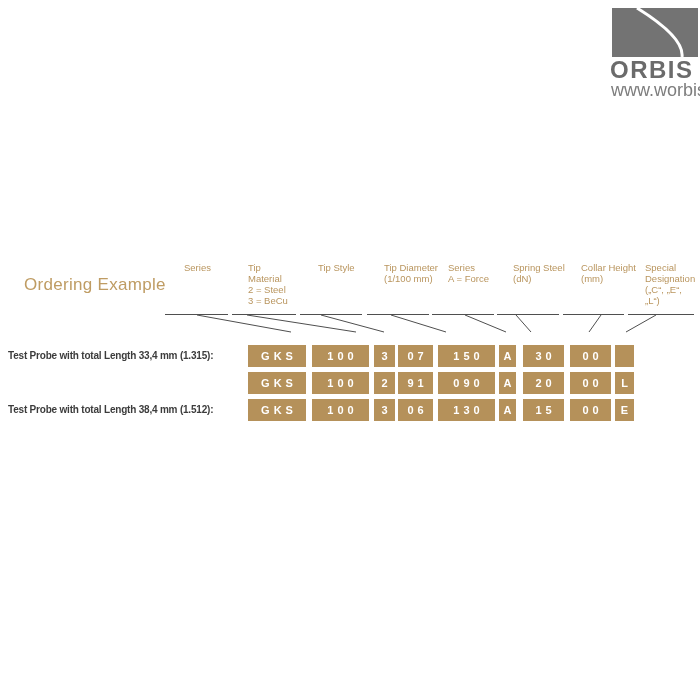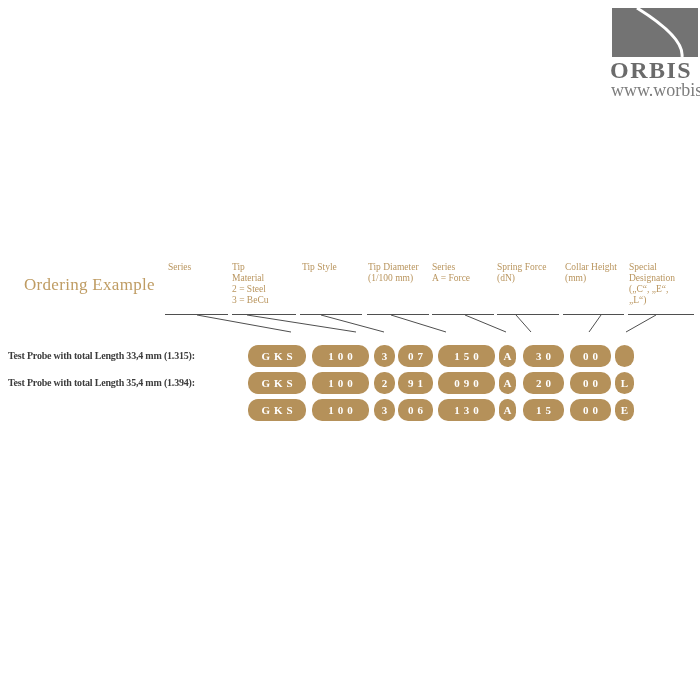--- a/index.html
+++ b/index.html
@@ -1,20 +1,20 @@
 <!DOCTYPE html>
 <html><head>
 <meta charset="utf-8">
 <style>
   html,body{margin:0;padding:0;background:#ffffff;}
   .canvas{
     position:relative;
     width:700px;height:691px;
     background:#ffffff;
-    font-family:Liberation Serif, serif;
+    font-family:Liberation Sans, sans-serif;
     overflow:hidden;
   }
 
   
   .logo-mark{position:absolute;left:612px;top:8px;}
   .logo-name{
     position:absolute;left:610px;top:57px;width:90px;
     font-size:24px;font-weight:bold;color:#6b6b6b;
     letter-spacing:1.5px;line-height:26px;
   }
@@ -26,42 +26,42 @@
   
   .page-title{
     position:absolute;left:8px;top:259px;margin:16px;
     font-size:17px;font-weight:400;color:#bf9c63;
     letter-spacing:0.3px;
   }
 
   
   .col-header{
     position:absolute;top:262px;width:66px;
-    font-size:9.5px;line-height:11px;color:#b9955e;
+    font-size:9.5px;line-height:11px;color:#b9955e;margin-left:16px;
   }
   .col-header span{display:block;}
   .h0{left:168px}.h1{left:232px}.h2{left:302px}.h3{left:368px}
   .h4{left:432px}.h5{left:497px}.h6{left:565px}.h7{left:629px}
 
   
   .connectors{position:absolute;left:0;top:0;}
 
   
   .row{position:absolute;left:0;width:700px;height:22px;margin-top:12px;}
   .r-top0{top:333px}.r-top1{top:360px}.r-top2{top:387px}.r-top3{top:410px}
   .row-label{
     position:absolute;left:8px;top:0;line-height:22px;
     font-size:10px;font-weight:bold;letter-spacing:-0.2px;color:#3c3c3c;
     white-space:nowrap;
   }
   .cell{
     position:absolute;top:0;height:22px;line-height:22px;
     background:#b5915a;color:#ffffff;
     font-size:11px;font-weight:bold;text-align:center;
-    letter-spacing:4px;text-indent:4px;border-radius:10px;
+    letter-spacing:4px;text-indent:4px;
   }
   .c0{left:248px;width:58px}
   .c1{left:312px;width:57px}
   .c2{left:374px;width:21px}
   .c3{left:398px;width:35px}
   .c4{left:438px;width:57px}
   .c5{left:499px;width:17px}
   .c6{left:523px;width:41px}
   .c7{left:570px;width:41px}
   .c8{left:615px;width:19px}
@@ -96,21 +96,21 @@
   </div>
   <div class="col-header h3">
     <span>Tip Diameter</span>
     <span>(1/100 mm)</span>
   </div>
   <div class="col-header h4">
     <span>Series</span>
     <span>A = Force</span>
   </div>
   <div class="col-header h5">
-    <span>Spring Force</span>
+    <span>Spring Steel</span>
     <span>(dN)</span>
   </div>
   <div class="col-header h6">
     <span>Collar Height</span>
     <span>(mm)</span>
   </div>
   <div class="col-header h7">
     <span>Special</span>
     <span>Designation</span>
     <span>(„C“, „E“,</span>
@@ -144,33 +144,33 @@
     <span class="cell c2">3</span>
     <span class="cell c3">07</span>
     <span class="cell c4">150</span>
     <span class="cell c5">A</span>
     <span class="cell c6">30</span>
     <span class="cell c7">00</span>
     <span class="cell c8"></span>
   </div>
 
   <div class="row r-top1">
-    <span class="row-label">Test Probe with total Length 35,4 mm (1.394):</span>
     <span class="cell c0">GKS</span>
     <span class="cell c1">100</span>
     <span class="cell c2">2</span>
     <span class="cell c3">91</span>
     <span class="cell c4">090</span>
     <span class="cell c5">A</span>
     <span class="cell c6">20</span>
     <span class="cell c7">00</span>
     <span class="cell c8">L</span>
   </div>
 
   <div class="row r-top2">
+    <span class="row-label">Test Probe with total Length 38,4 mm (1.512):</span>
     <span class="cell c0">GKS</span>
     <span class="cell c1">100</span>
     <span class="cell c2">3</span>
     <span class="cell c3">06</span>
     <span class="cell c4">130</span>
     <span class="cell c5">A</span>
     <span class="cell c6">15</span>
     <span class="cell c7">00</span>
     <span class="cell c8">E</span>
   </div>

